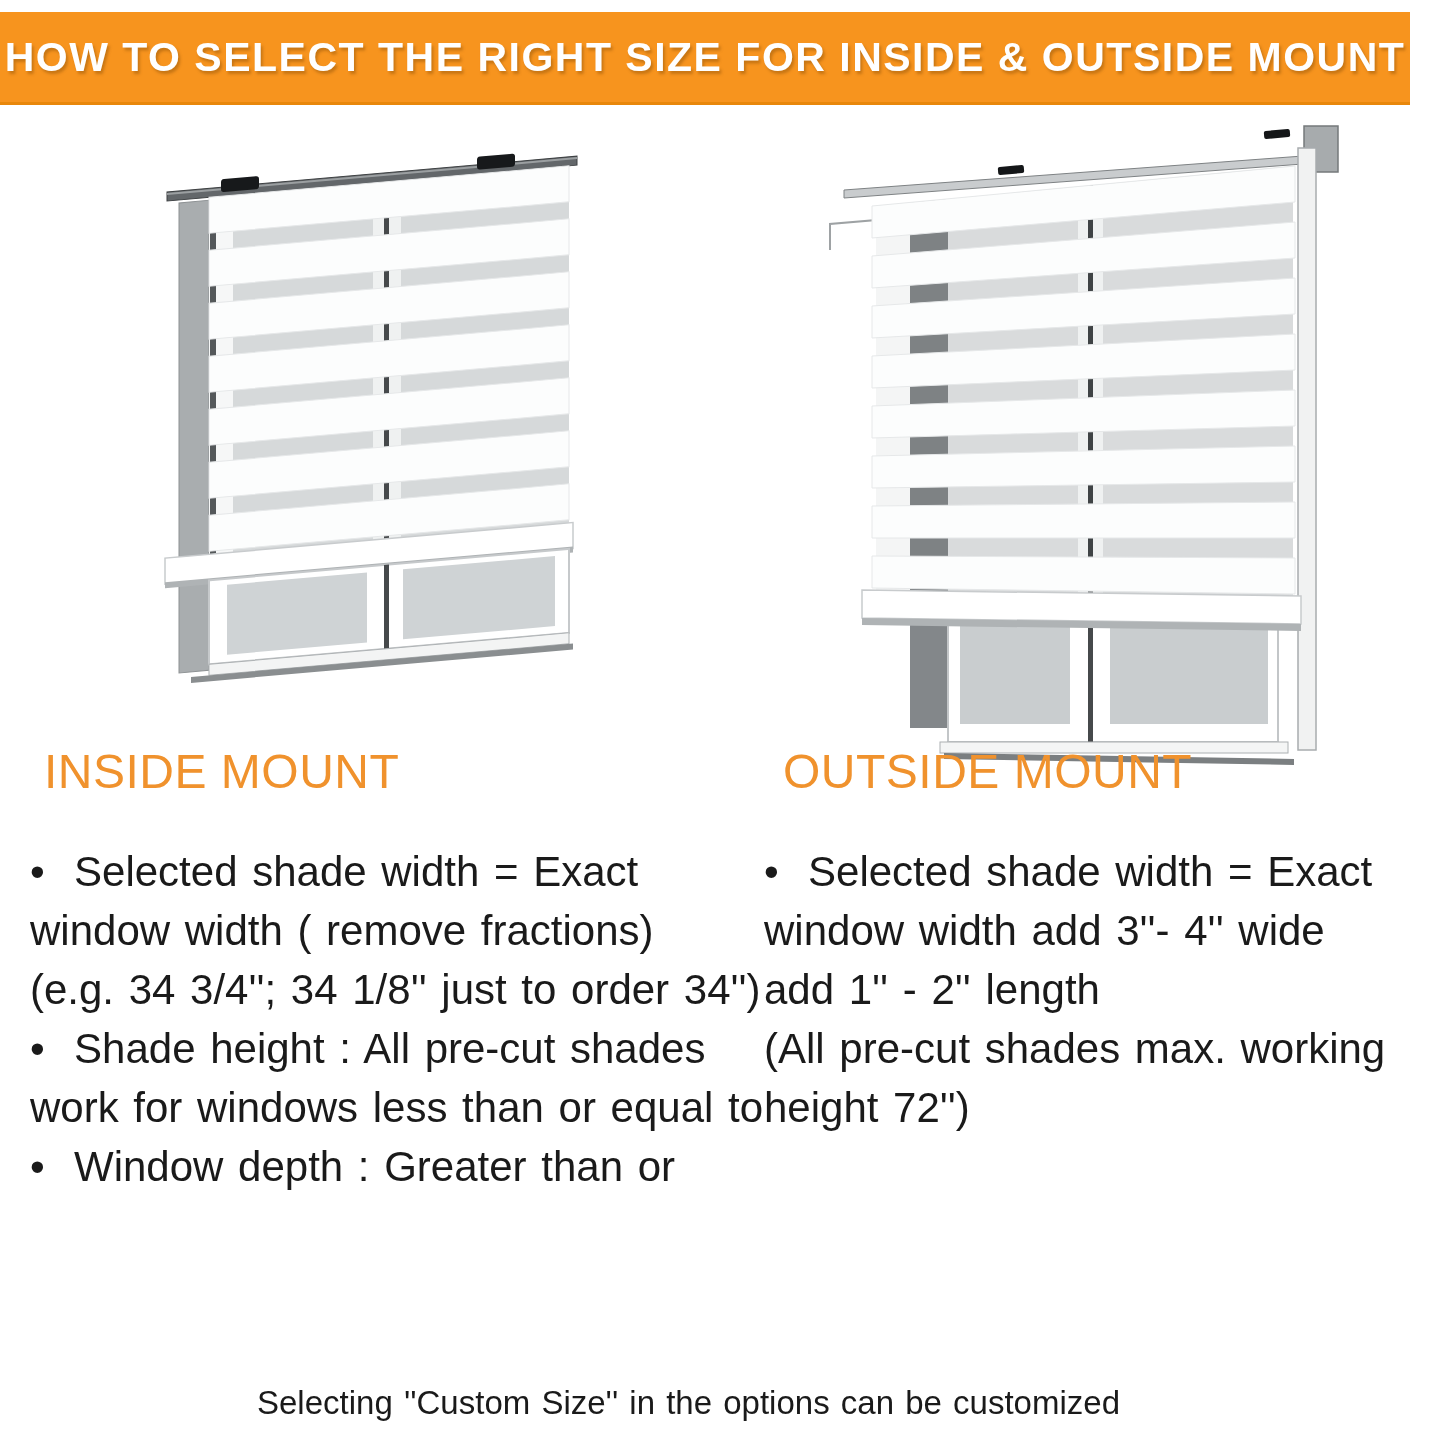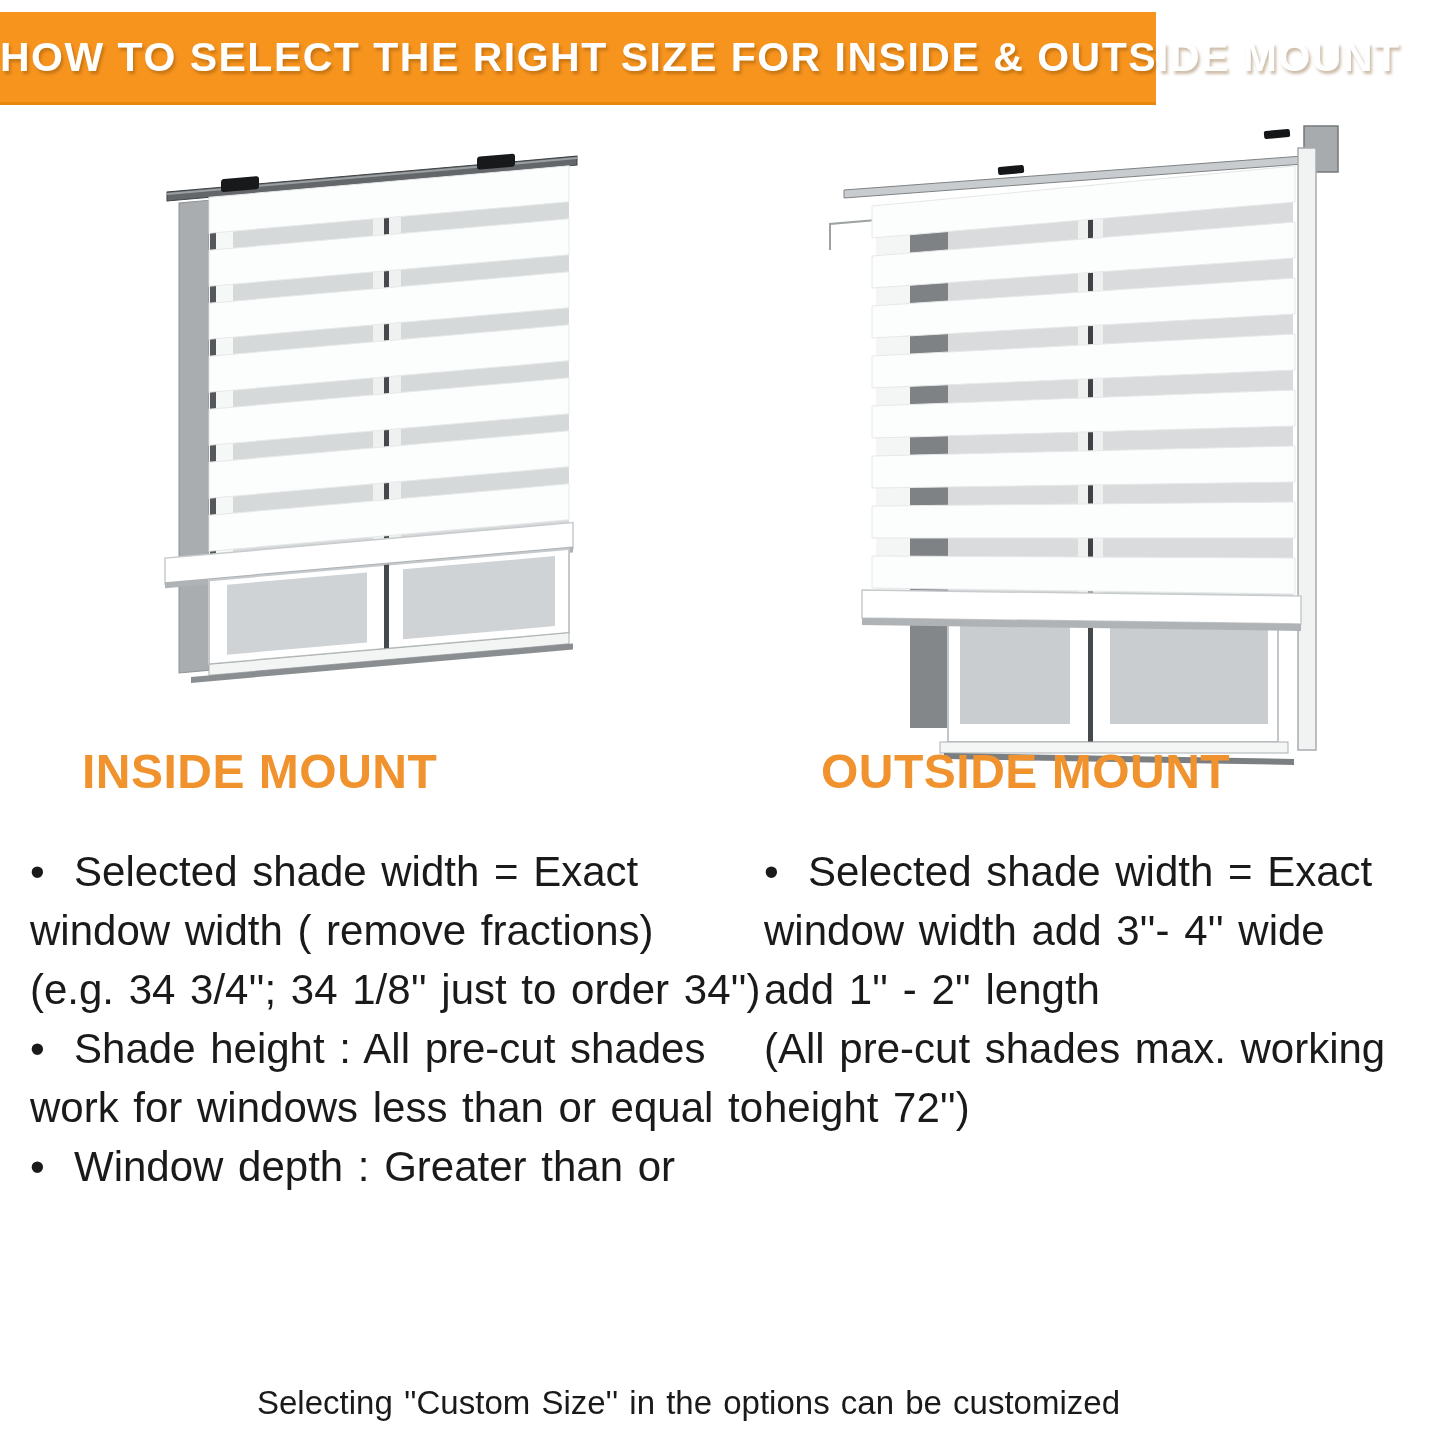--- a/index.html
+++ b/index.html
@@ -3,41 +3,41 @@
 <meta charset="utf-8">
 <style>
   html, body { margin:0; padding:0; background:#ffffff; }
   body {
     width:1445px; height:1432px; position:relative; overflow:hidden;
     font-family:"Liberation Sans", sans-serif; color:var(--body-text, #1a1a1a);
   }
 
   
   .header-bar {
-    position:absolute; left:0; top:12px; width:1156px; height:90px;
+    position:absolute; left:0; top:12px; width:1410px; height:90px;
     background:var(--header-bg, #F7941E);
     border-bottom:3px solid #E8870B;
-    display:flex; align-items:center; 
+    display:flex; align-items:center; justify-content:center;
   }
   .header-title {
     color:var(--header-text, #ffffff);
     font-size:41px; font-weight:bold; letter-spacing:1.5px; white-space:nowrap;
     text-shadow:2px 3px 3px rgba(110,60,0,0.35);
   }
 
   
   .illus { position:absolute; }
   .illus-left  { left:120px; top:138px; width:462px; height:600px; }
   .illus-right { left:824px; top:112px; width:528px; height:660px; }
 
   
   .mount-heading {
     position:absolute; top:744px;
-    font-size:48px; font-weight:bold; letter-spacing:0.5px;
-    color:var(--heading-orange, #F0922D); white-space:nowrap;margin-left:38px;
+    font-size:48px; font-weight:normal; letter-spacing:0.5px;
+    color:var(--heading-orange, #F0922D); white-space:nowrap;
   }
   .heading-inside  { left:44px; }
   .heading-outside { left:783px; }
 
   
   .text-col {
     position:absolute; top:842px;
     font-size:42px; line-height:59px; word-spacing:3px;
     color:var(--body-text, #1a1a1a);
   }

